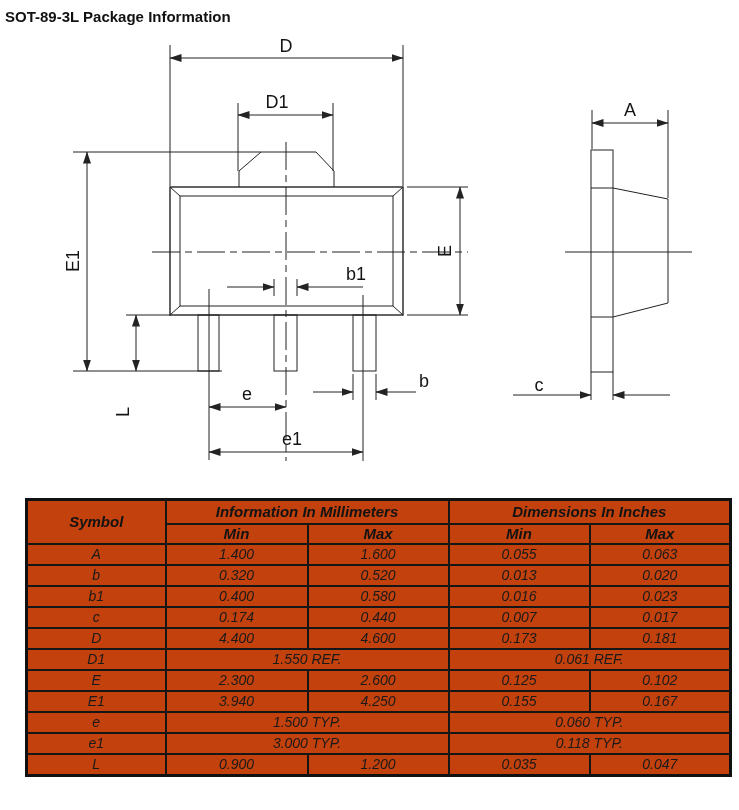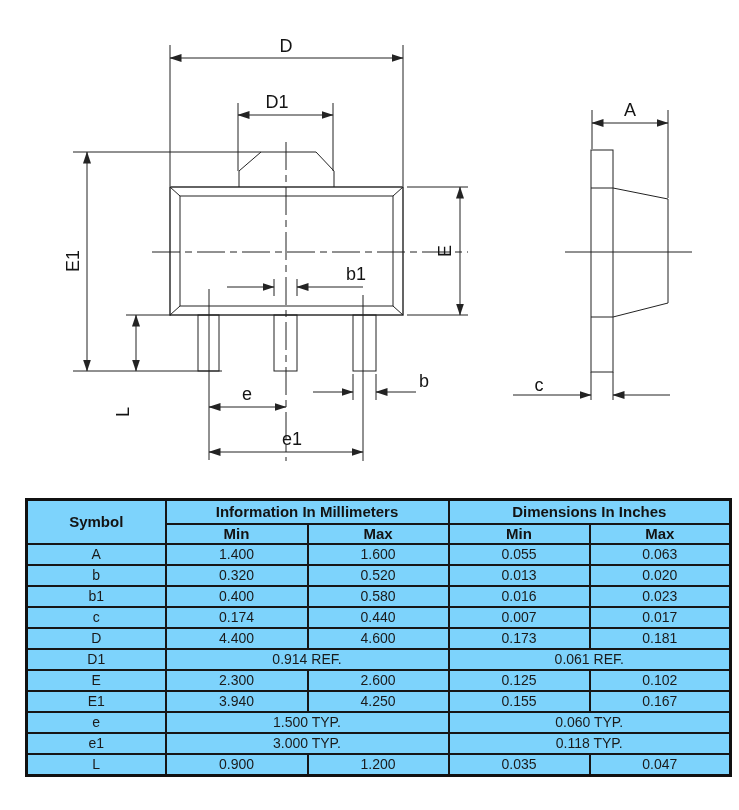--- a/index.html
+++ b/index.html
@@ -9,34 +9,35 @@
          letter-spacing:0;color:#111;}
   svg.drawing{position:absolute;left:0;top:0;}
   
   .dl{stroke:#232323;stroke-width:1;fill:none;}
   .thk{stroke-width:1.4;}
   .dim{marker-start:url(#as);marker-end:url(#ae);}
   .cl{stroke-dasharray:28 5 7 5;}
   .lbl{font-family:"Liberation Sans",sans-serif;font-size:18px;fill:#141414;}
   
   table.dim-table{position:absolute;left:25px;top:498px;width:704px;border-collapse:collapse;
-        table-layout:fixed;background:#7dd3fc;}
+        table-layout:fixed;background:#c2410c;font-style:italic;}
   table.dim-table th,table.dim-table td{border:2px solid #161616;text-align:center;
         vertical-align:middle;padding:0;line-height:1.05;overflow:hidden;}
   table.dim-table{border:3px solid #111;}
   table.dim-table th{font-size:15px;font-weight:bold;color:#131313;}
   table.dim-table td{font-size:14px;font-weight:normal;color:#1a1a1a;height:19px;}
   tr.hdr1 th{height:22px;}
   tr.hdr2 th{height:18px;}
 </style>
 </head>
 <body>
 
 <div class="page">
 
+  <h1 class="title">SOT-89-3L Package Information</h1>
 
   <svg class="drawing" width="739" height="494" viewBox="0 0 739 494" xmlns="http://www.w3.org/2000/svg">
     <defs>
       <marker id="ae" orient="auto" markerWidth="12" markerHeight="8" refX="11.5" refY="4">
         <path d="M0,0 L12,4 L0,8 Z" fill="#232323"></path>
       </marker>
       <marker id="as" orient="auto-start-reverse" markerWidth="12" markerHeight="8" refX="11.5" refY="4">
         <path d="M0,0 L12,4 L0,8 Z" fill="#232323"></path>
       </marker>
     </defs>
@@ -206,21 +207,21 @@
         </tr>
         <tr>
           <td>D</td>
           <td>4.400</td>
           <td>4.600</td>
           <td>0.173</td>
           <td>0.181</td>
         </tr>
         <tr>
           <td>D1</td>
-          <td colspan="2">0.914 REF.</td>
+          <td colspan="2">1.550 REF.</td>
           <td colspan="2">0.061 REF.</td>
         </tr>
         <tr>
           <td>E</td>
           <td>2.300</td>
           <td>2.600</td>
           <td>0.125</td>
           <td>0.102</td>
         </tr>
         <tr>

